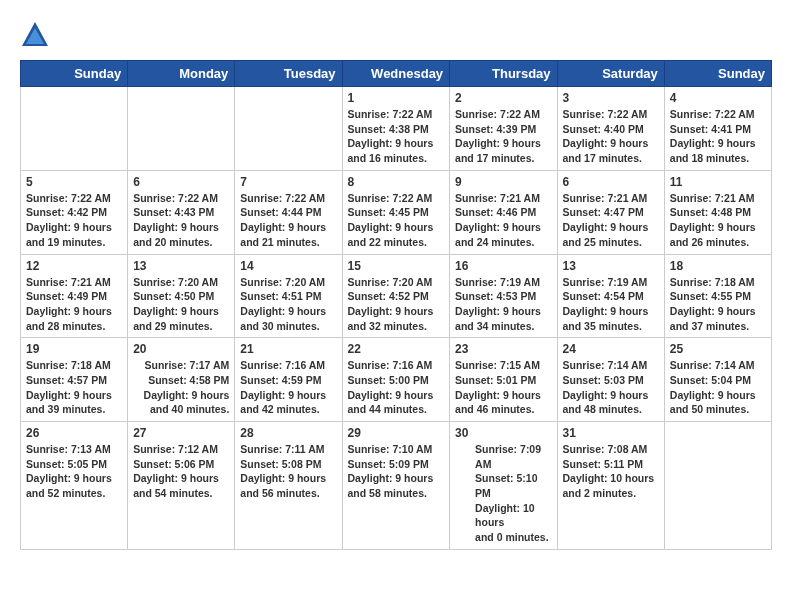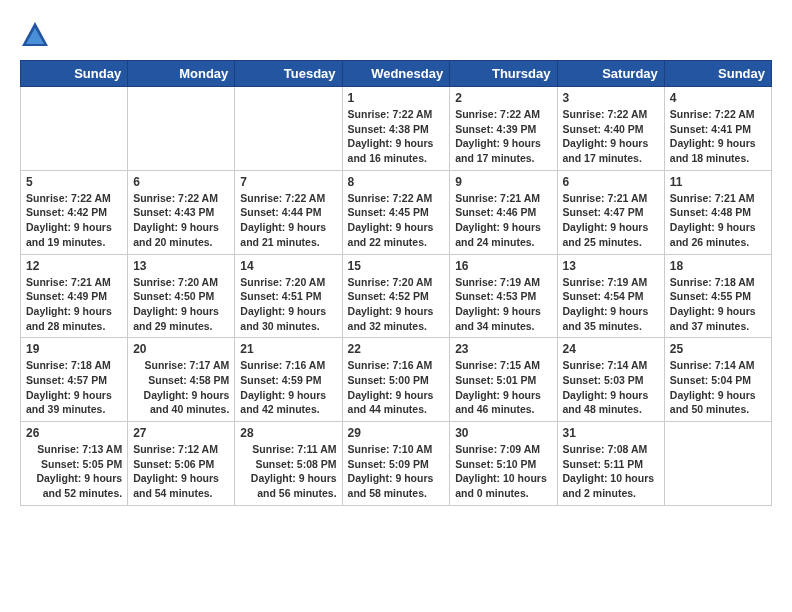--- a/index.html
+++ b/index.html
@@ -310,49 +310,49 @@
             <span class="day-number">25</span>
             <div class="day-info" style="white-space: pre-line;">Sunrise: 7:14 AM
 Sunset: 5:04 PM
 Daylight: 9 hours
 and 50 minutes.</div>
           </td>
         </tr>
         <tr>
           <td>
             <span class="day-number">26</span>
-            <div class="day-info" style="white-space: pre-line; text-align: right;">Sunrise: 7:13 AM
+            <div class="day-info" style="white-space: pre-line;">Sunrise: 7:13 AM
 Sunset: 5:05 PM
 Daylight: 9 hours
 and 52 minutes.</div>
           </td>
           <td>
             <span class="day-number">27</span>
             <div class="day-info" style="white-space: pre-line;">Sunrise: 7:12 AM
 Sunset: 5:06 PM
 Daylight: 9 hours
 and 54 minutes.</div>
           </td>
           <td>
             <span class="day-number">28</span>
-            <div class="day-info" style="white-space: pre-line; text-align: right;">Sunrise: 7:11 AM
+            <div class="day-info" style="white-space: pre-line;">Sunrise: 7:11 AM
 Sunset: 5:08 PM
 Daylight: 9 hours
 and 56 minutes.</div>
           </td>
           <td>
             <span class="day-number">29</span>
             <div class="day-info" style="white-space: pre-line;">Sunrise: 7:10 AM
 Sunset: 5:09 PM
 Daylight: 9 hours
 and 58 minutes.</div>
           </td>
           <td>
             <span class="day-number">30</span>
-            <div class="day-info" style="white-space: pre-line;">Sunrise: 7:09 AM
+            <div class="day-info" style="white-space: pre-line; margin-left: 20px;">Sunrise: 7:09 AM
 Sunset: 5:10 PM
 Daylight: 10 hours
 and 0 minutes.</div>
           </td>
           <td>
             <span class="day-number">31</span>
             <div class="day-info" style="white-space: pre-line;">Sunrise: 7:08 AM
 Sunset: 5:11 PM
 Daylight: 10 hours
 and 2 minutes.</div>

